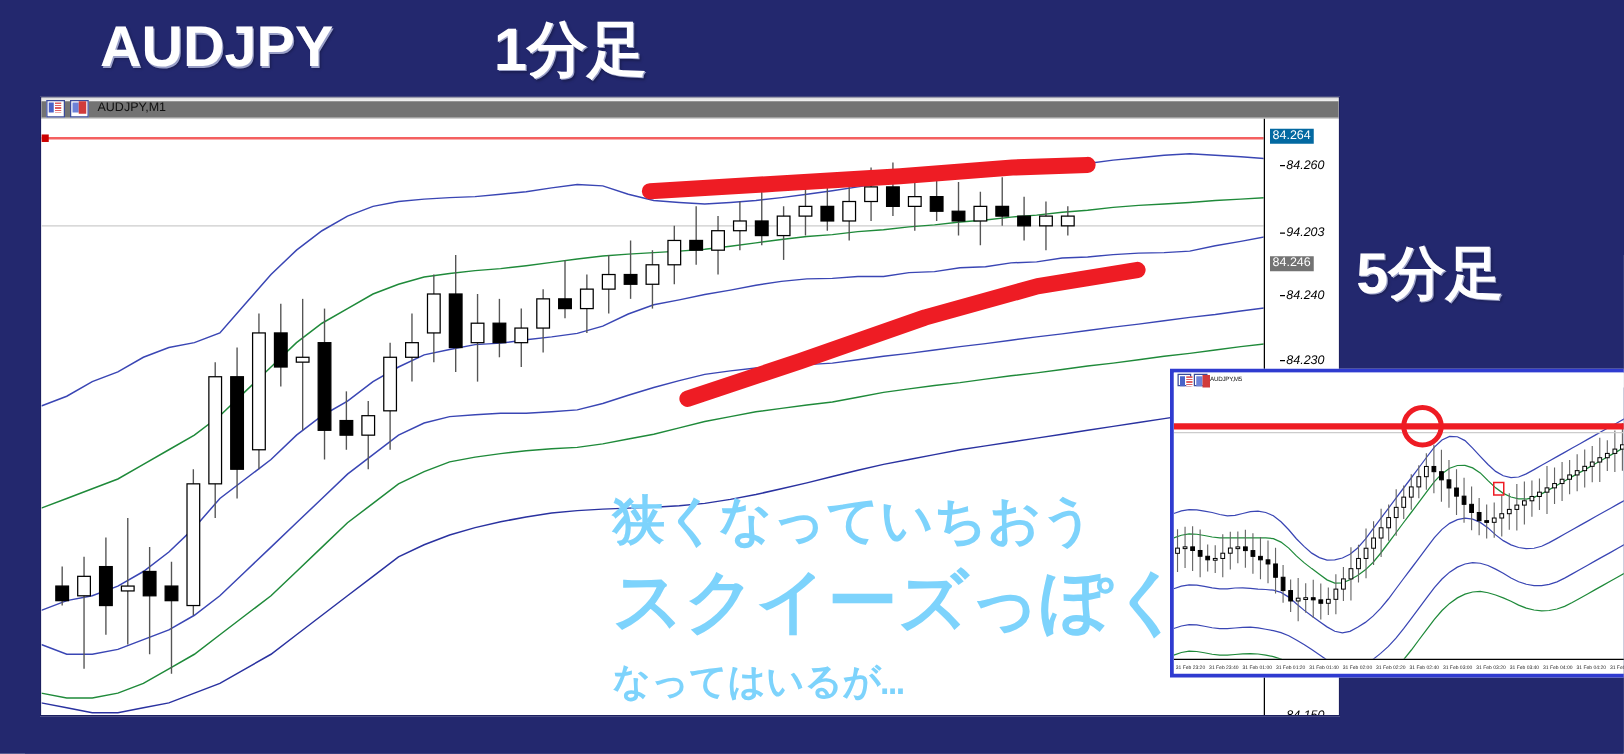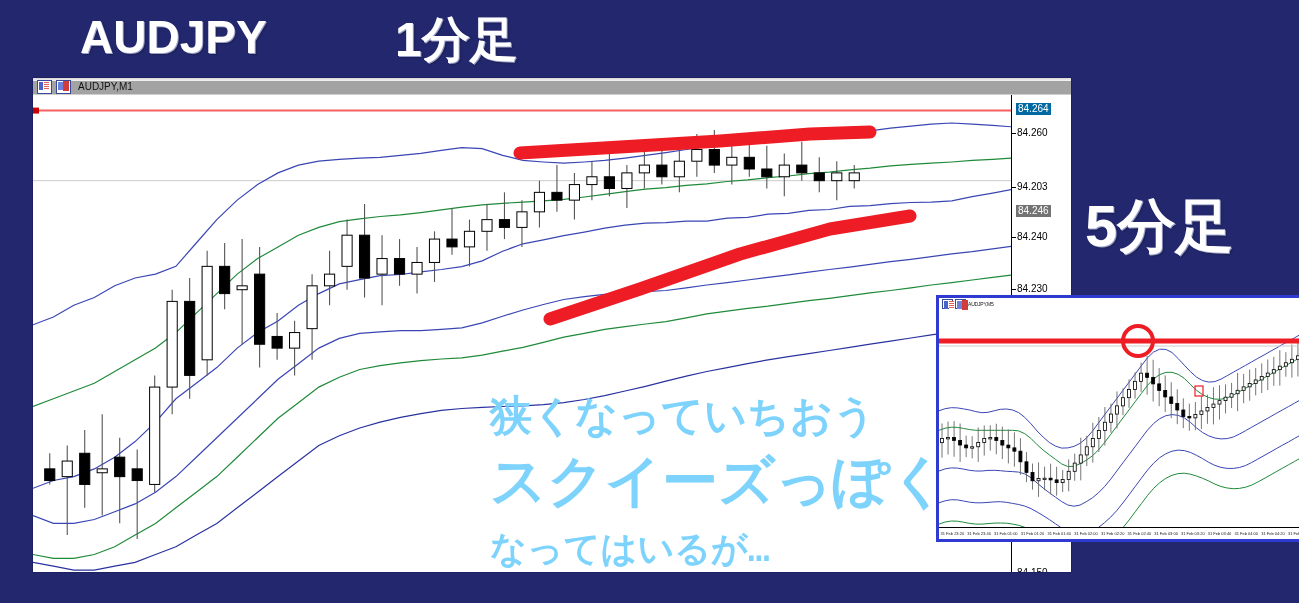--- a/index.html
+++ b/index.html
@@ -12,31 +12,31 @@
   .root{position:absolute;inset:0;background:#23286e;margin-left:20px;}
 
   
   .hl{
     position:absolute;color:#ffffff;font-weight:bold;
     letter-spacing:0px;white-space:nowrap;
     text-shadow:1px 1px 0 #9aa0c8, 2px 2px 2px rgba(0,0,0,.25);
   }
   #pairLabel{left:60px;top:10px;font-size:46px;}
   #tf1Label{left:375px;top:8px;font-size:48px;}
-  #tf5Label{left:1065px;top:188px;font-size:58px;}
+  #tf5Label{left:1065px;top:188px;font-size:46px;}
 
   
   .chartwin{
     position:absolute;left:12px;top:77px;width:1040px;height:496px;
     background:#ffffff;border:1px solid #1c2060;box-sizing:border-box;
     overflow:hidden;
   }
   .titlebar{
     position:absolute;left:0;top:0;width:100%;height:17px;
-    background:#a3a3a3;border-bottom:1px solid #cfcfcf;
+    background:#737373;border-bottom:1px solid #cfcfcf;
     display:flex;align-items:center;gap:4px;padding-left:4px;box-sizing:border-box;
   }
   .titlebar .tbsep{position:absolute;left:0;top:0;width:100%;height:3px;
     background:linear-gradient(#d8d8d8,#f4f4f4);}
   .ico{width:13px;height:12px;position:relative;flex:0 0 auto;margin-top:2px;}
   .ico.one{background:#ffffff;border:1px solid #3a4a9a;}
   .ico.one::before{content:"";position:absolute;left:1px;top:1px;width:4px;height:8px;background:#4a63c8;}
   .ico.one::after{content:"";position:absolute;left:6px;top:1px;width:5px;height:8px;
      background:repeating-linear-gradient(#e06060 0 1px,#ffffff 1px 2px);}
   .ico.two{background:#ffffff;border:1px solid #3a4a9a;}
@@ -47,22 +47,22 @@
 
   
   .plot{position:absolute;left:0;top:17px;right:60px;bottom:0;overflow:hidden;background:#fff;}
   .plot svg{display:block;}
 
   
   .pscale{
     position:absolute;right:0;top:17px;bottom:0;width:60px;
     background:#ffffff;border-left:1px solid #000000;box-sizing:border-box;
   }
-  .ptick{position:absolute;left:0;font-size:10px;color:#000;white-space:nowrap;
-    transform:translateY(-50%);line-height:10px;}
+  .ptick{position:absolute;left:12px;font-size:10px;color:#000;white-space:nowrap;
+    transform:translateY(-50%);line-height:10px;font-style:italic;}
   .ptick .dash{display:inline-block;width:4px;border-top:1px solid #000;
     vertical-align:middle;margin-right:1px;}
   .pbadge{position:absolute;left:4px;font-size:10px;line-height:12px;
     padding:0 2px;transform:translateY(-50%);white-space:nowrap;font-weight:normal;}
   .pbadge.red{background:#0369a1;color:#ffffff;}
   .pbadge.grey{background:#737373;color:#ffffff;}
 
   
   .inset{
     position:absolute;left:916px;top:295px;width:380px;height:247px;
@@ -76,21 +76,21 @@
   .inset .iaxis{position:absolute;left:0;bottom:0;width:100%;height:12px;
      border-top:1px solid #000;box-sizing:border-box;display:flex;}
   .inset .iaxis span{font-size:4px;color:#222;flex:1 1 0;text-align:center;
      line-height:11px;white-space:nowrap;overflow:hidden;}
 
   
   .annot{position:absolute;color:#7dd3fc;font-weight:bold;white-space:nowrap;
      font-family:Liberation Mono, monospace;}
   #note1{left:470px;top:388px;font-size:42px;}
   #note2{left:470px;top:444px;font-size:56px;}
-  #note3{left:470px;top:525px;font-size:36px;}
+  #note3{left:470px;top:525px;font-size:30px;}
 </style>
 </head>
 <body>
 
 <div class="root">
 
   <div class="hl" id="pairLabel">AUDJPY</div>
   <div class="hl" id="tf1Label">1分足</div>
   <div class="hl" id="tf5Label">5分足</div>
 

